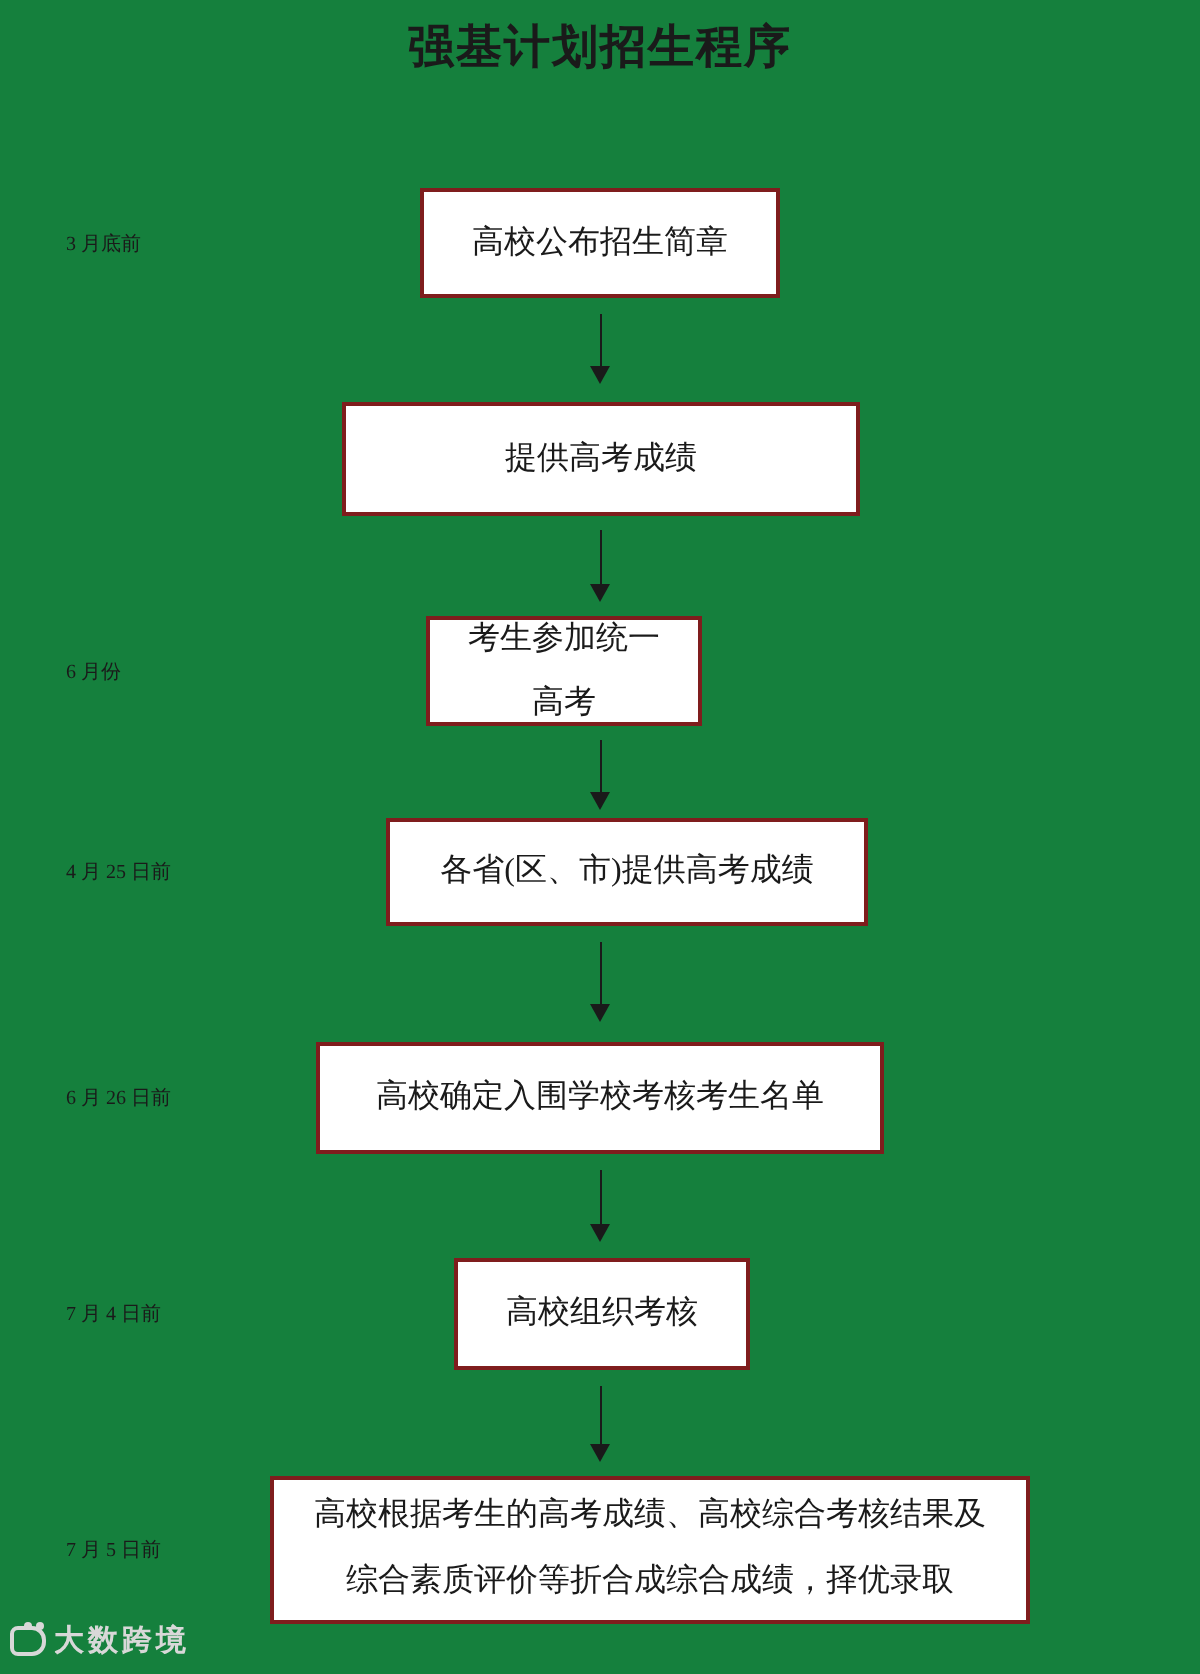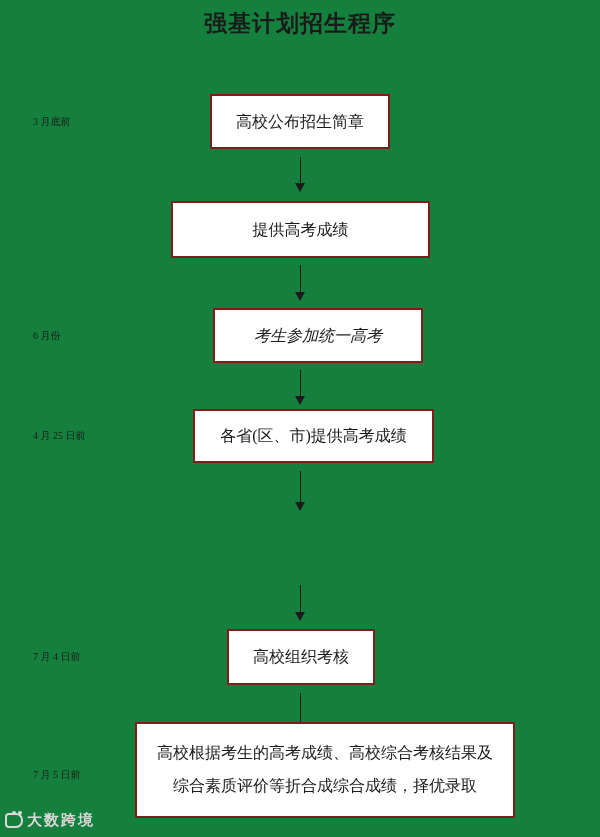--- a/index.html
+++ b/index.html
@@ -109,46 +109,48 @@
     <span class="head"></span>
   </div>
 
   <div class="flow-box" style="left:171px;top:201px;width:259px;height:57px;">提供高考成绩</div>
   <div class="arrow" style="top:265px;height:36px;">
     <span class="shaft"></span>
     <span class="head"></span>
   </div>
 
   <div class="time-label" style="top:308px;height:55px;">6 月份</div>
-  <div class="flow-box" style="left:213px;top:308px;width:210px;height:55px;font-style:italic;">考生参加统一高考</div>
+  <div class="flow-box" style="left:213px;top:308px;width:138px;height:55px;">考生参加统一高考</div>
   <div class="arrow" style="top:370px;height:35px;">
     <span class="shaft"></span>
     <span class="head"></span>
   </div>
 
   <div class="time-label" style="top:409px;height:54px;">4 月 25 日前</div>
   <div class="flow-box" style="left:193px;top:409px;width:241px;height:54px;">各省(区、市)提供高考成绩</div>
   <div class="arrow" style="top:471px;height:40px;">
     <span class="shaft"></span>
     <span class="head"></span>
   </div>
 
+  <div class="time-label" style="top:521px;height:56px;">6 月 26 日前</div>
+  <div class="flow-box" style="left:158px;top:521px;width:284px;height:56px;">高校确定入围学校考核考生名单</div>
   <div class="arrow" style="top:585px;height:36px;">
     <span class="shaft"></span>
     <span class="head"></span>
   </div>
 
   <div class="time-label" style="top:629px;height:56px;">7 月 4 日前</div>
   <div class="flow-box" style="left:227px;top:629px;width:148px;height:56px;">高校组织考核</div>
   <div class="arrow" style="top:693px;height:38px;">
     <span class="shaft"></span>
     <span class="head"></span>
   </div>
 
   <div class="time-label" style="top:738px;height:74px;">7 月 5 日前</div>
-  <div class="flow-box" style="left:135px;top:722px;width:380px;height:96px;line-height:2.05;">高校根据考生的高考成绩、高校综合考核结果及综合素质评价等折合成综合成绩，择优录取</div>
+  <div class="flow-box" style="left:135px;top:738px;width:380px;height:74px;line-height:2.05;">高校根据考生的高考成绩、高校综合考核结果及综合素质评价等折合成综合成绩，择优录取</div>
 
   <div class="watermark">
     <span class="wm-logo"></span>
     <span>大数跨境</span>
   </div>
 
 </div>
 
 </body></html>

